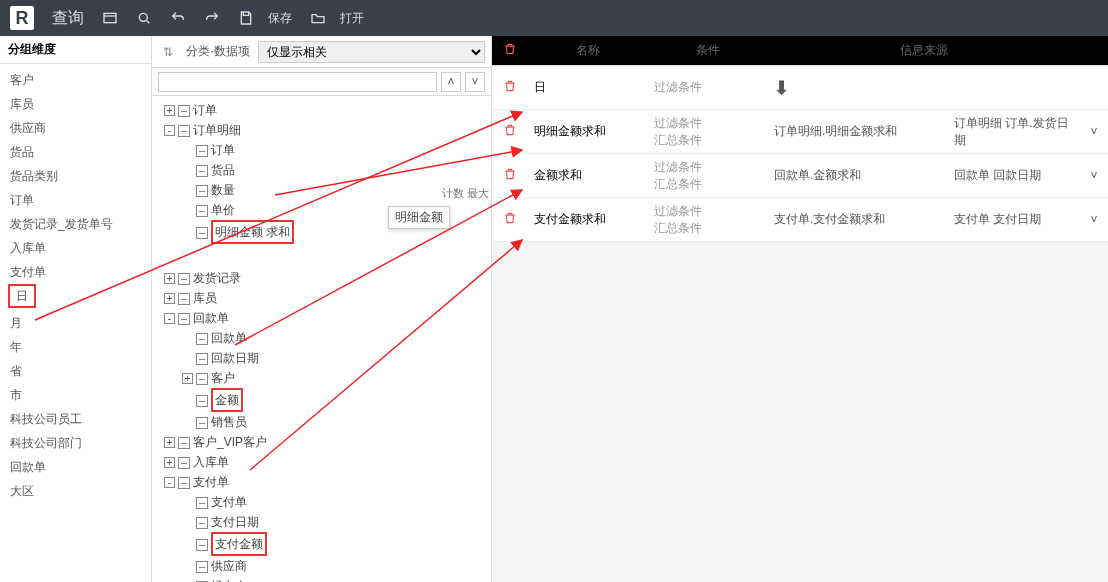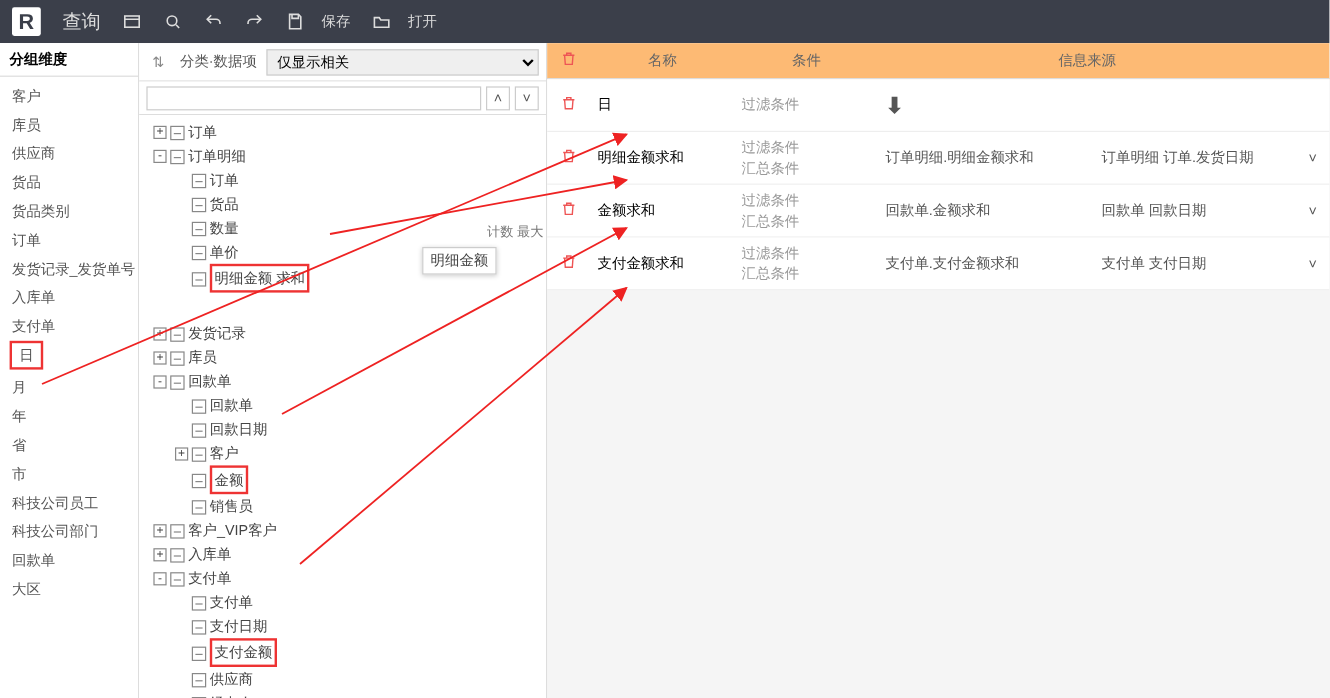--- a/index.html
+++ b/index.html
@@ -9,21 +9,21 @@
 .topbar { height: 36px; background: #3b3f4a; color: #eee; display: flex; align-items: center; padding: 0 10px; gap: 18px; }
 .logo { width: 24px; height: 24px; background: #fff; color: #3b3f4a; font-weight: bold; font-size: 18px; display: flex; align-items: center; justify-content: center; border-radius: 2px; }
 .topbar .label { font-size: 16px; color: #ddd; }
 .topbar .tbtn { display: flex; align-items: center; gap: 14px; cursor: pointer; color: #ddd; }
 .topbar .tbtn svg { width: 16px; height: 16px; stroke: #ddd; fill: none; stroke-width: 2; }
 
 
 .main { height: calc(582px - 36px); display: flex; }
 
 
-.col-left { width: 116px; background: #fff; border-right: 1px solid #ddd; }
+.col-left { width: 152px; background: #fff; border-right: 1px solid #ddd; }
 .panel-title { height: 28px; background: #fff; border-bottom: 1px solid #ddd; display: flex; align-items: center; padding: 0 8px; font-weight: bold; }
 .dim-list { padding: 4px 0; }
 .dim-item { height: 24px; line-height: 24px; padding: 0 10px; color: #555; cursor: pointer; white-space: nowrap; overflow: hidden; }
 .dim-item.boxed { border: 2px solid #e33; display: inline-block; line-height: 20px; height: 24px; margin-left: 8px; padding: 0 6px; }
 
 
 .col-mid { width: 340px; background: #f5f5f5; border-right: 1px solid #ddd; display: flex; flex-direction: column; }
 .mid-head { height: 32px; display: flex; align-items: center; gap: 8px; padding: 4px 6px; border-bottom: 1px solid #ddd; background: #fff; }
 .mid-head .sort-icon { width: 20px; text-align: center; color: #888; }
 .mid-head .grouplabel { flex: 0 0 auto; color: #555; }
@@ -36,21 +36,21 @@
 .tnode { line-height: 20px; white-space: nowrap; color: #444; }
 .tog { display: inline-block; width: 11px; height: 11px; border: 1px solid #888; text-align: center; line-height: 9px; font-size: 10px; margin-right: 3px; vertical-align: middle; cursor: pointer; background: #fff; }
 .ticon { display: inline-block; width: 12px; height: 12px; border: 1px solid #888; margin-right: 3px; vertical-align: middle; position: relative; }
 .ticon::before { content: ""; position: absolute; left: 2px; right: 2px; top: 5px; border-top: 1px solid #888; }
 .boxed-field { border: 2px solid #e33; padding: 0 2px; display: inline-block; }
 .tooltip-box { position: absolute; left: 236px; top: 110px; background: #fff; border: 1px solid #ccc; box-shadow: 0 1px 4px rgba(0,0,0,.2); padding: 2px 6px; color: #444; }
 .agg-row { position: absolute; left: 290px; top: 90px; color: #777; white-space: nowrap; font-size: 11px; }
 
 
 .col-right { flex: 1; background: #f5f5f5; display: flex; flex-direction: column; }
-.grid-head { display: flex; height: 30px; background: #fdba74; border-bottom: 1px solid #ddd; align-items: center; }
+.grid-head { display: flex; height: 30px; background: #000000; border-bottom: 1px solid #ddd; align-items: center; }
 .gh-cell { display: flex; align-items: center; justify-content: center; color: #666; }
 .gh-cell.name { width: 120px; }
 .gh-cell.cond { width: 120px; }
 .gh-cell.info { flex: 1; }
 .gh-cell.del { width: 36px; }
 .gh-cell.exp { width: 28px; }
 
 .grid-row { display: flex; min-height: 44px; background: #fff; border-bottom: 1px solid #eee; align-items: stretch; }
 .gr-cell { display: flex; flex-direction: column; justify-content: center; padding: 4px 6px; }
 .gr-cell.del { width: 36px; align-items: center; justify-content: center; cursor: pointer; }

